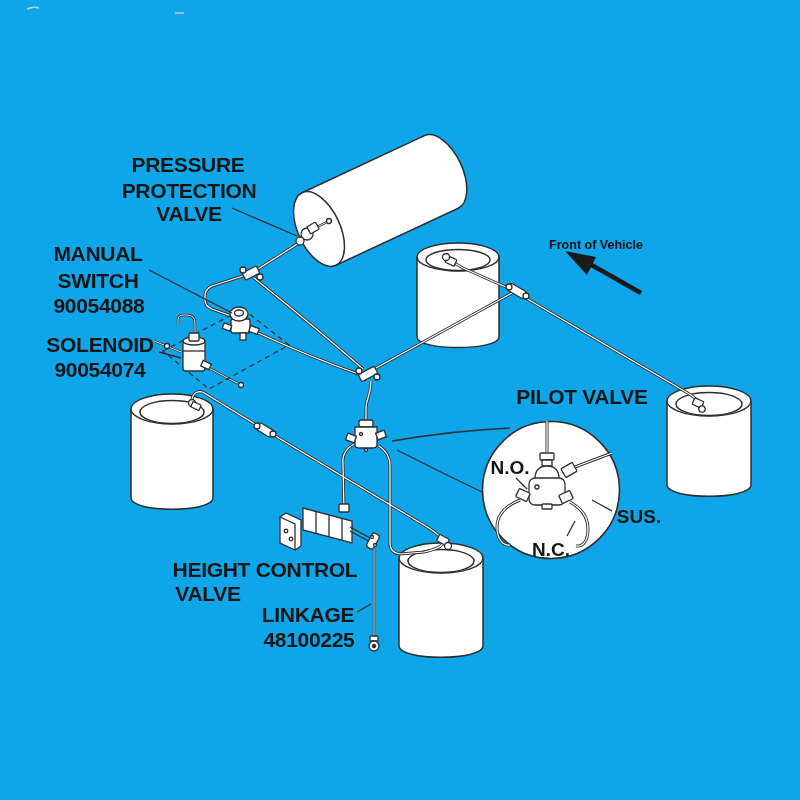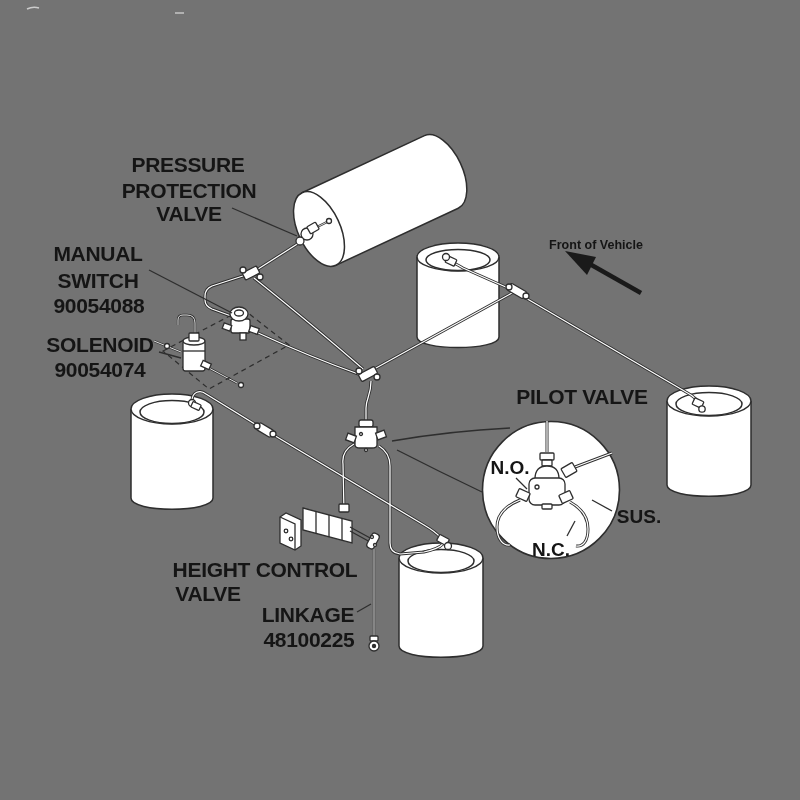--- a/index.html
+++ b/index.html
@@ -1,17 +1,17 @@
 <!DOCTYPE html>
 <html><head>
 <meta charset="utf-8">
 <style>
   html,body{margin:0;padding:0;background:#ffffff;}
   .stage{
-    position:relative;width:800px;height:800px;background:#737373;
+    position:relative;width:800px;height:800px;background:#0ea5e9;
     font-family:"Liberation Sans", sans-serif;overflow:hidden;
   }
   svg{display:block;}
   text{fill:#151515;font-weight:bold;}
   .lbl{font-size:21px;letter-spacing:-0.3px;}
   .lbl-port{font-size:19px;}
   .lbl-small{font-size:12.5px;letter-spacing:0;}
   .outline{fill:#ffffff;stroke:#2e2e2e;stroke-width:1.5;}
   .thinline{fill:none;stroke:#2e2e2e;stroke-width:1.3;}
   .fit{fill:#ffffff;stroke:#2e2e2e;stroke-width:1.3;}

